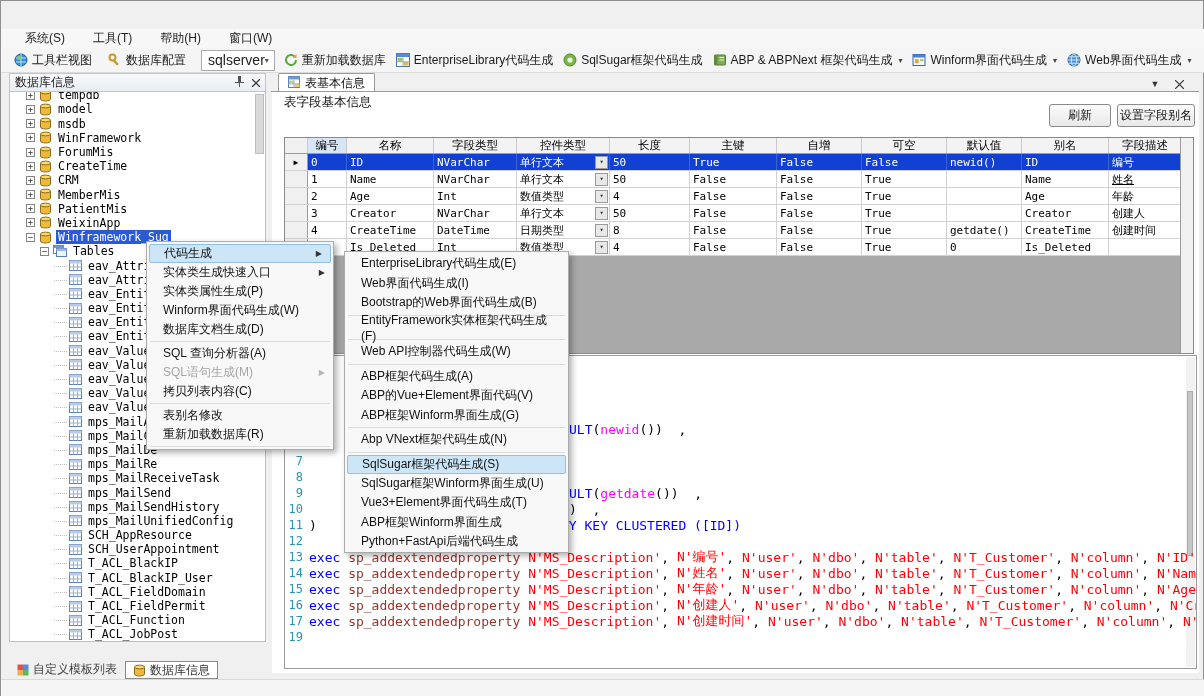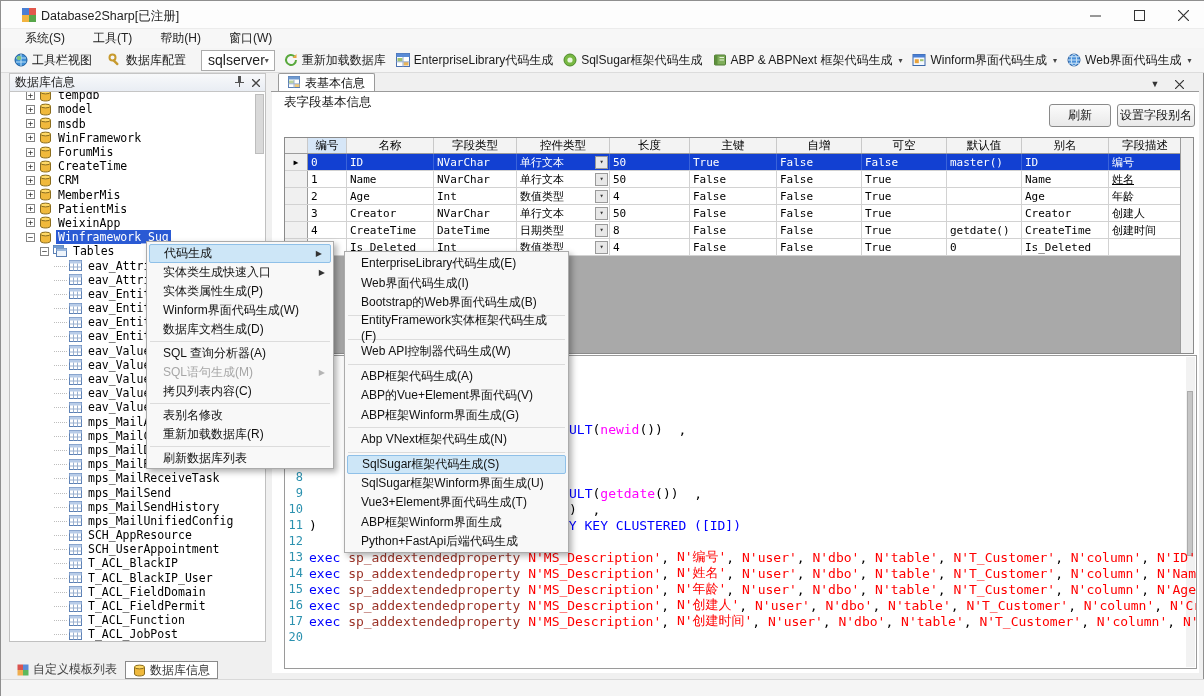--- a/index.html
+++ b/index.html
@@ -77,46 +77,20 @@
   .msep{height:1px;background:#dcdcdc;margin:2px 3px;}
   .m2item{height:19.5px;}
   
   #statusbar{left:0;top:678px;width:1204px;height:18px;background:#f5f5f5;border-top:1px solid #d9d9d9;box-sizing:border-box;}
 </style>
 </head>
 <body>
 
 <div id="frame">
 
-  <div id="titlebar" class="abs">
-    <span class="appicon abs">
-      <svg width="16" height="16">
-          <rect x="1" y="1" width="7" height="7" fill="#4a7fd4"></rect>
-          <rect x="8" y="1" width="7" height="7" fill="#e2574c"></rect>
-          <rect x="1" y="8" width="7" height="7" fill="#f2b441"></rect>
-          <rect x="8" y="8" width="7" height="7" fill="#57a64a"></rect>
-        </svg>
-    </span>
-    <span id="apptitle" class="abs">Database2Sharp[已注册]</span>
-    <span class="winctl abs" style="right:88px;">
-        <svg width="11" height="11">
-          <line x1="0" y1="6" x2="11" y2="6" stroke="#333" stroke-width="1"></line>
-        </svg>
-      </span>
-    <span class="winctl abs" style="right:44px;">
-        <svg width="11" height="11">
-          <rect x="0.5" y="0.5" width="10" height="10" fill="none" stroke="#333"></rect>
-        </svg>
-      </span>
-    <span class="winctl abs" style="right:0;">
-        <svg width="11" height="11">
-          <path d="M0 0 L11 11 M11 0 L0 11" stroke="#333" stroke-width="1.2"></path>
-        </svg>
-      </span>
-  </div>
 
   <div id="menubar" class="abs">
       <span class="menuitem">系统(S)</span>
       <span class="menuitem">工具(T)</span>
       <span class="menuitem">帮助(H)</span>
       <span class="menuitem">窗口(W)</span>
     </div>
 
   <div id="toolbar" class="abs">
       <span class="tbtn">
@@ -808,21 +782,21 @@
         <div class="g-cell" style="width: 87px;">
           <span>True</span>
         </div>
         <div class="g-cell" style="width: 85px;">
           <span>False</span>
         </div>
         <div class="g-cell" style="width: 85px;">
           <span>False</span>
         </div>
         <div class="g-cell" style="width: 75px;">
-          <span>master()</span>
+          <span>newid()</span>
         </div>
         <div class="g-cell" style="width: 87px;">
           <span>ID</span>
         </div>
         <div class="g-cell" style="width: 73px;">
           <span>编号</span>
         </div>
       </div>
       <div class="g-row">
         <div class="g-cell g-rowhead" style="width: 23px;"></div>
@@ -1026,21 +1000,21 @@
       <div class="cline" style="top: 113px;"><span class="ln">8</span></div>
       <div class="cline" style="top: 129px;"><span class="ln">9</span><span class="cgap" style="width: 260px;"></span><span class="c-k">ULT</span><span class="c-p">(</span><span class="c-f">getdate</span><span class="c-p">())  ,</span></div>
       <div class="cline" style="top: 145px;"><span class="ln">10</span><span class="cgap" style="width: 260px;"></span><span class="c-p">)  ,</span></div>
       <div class="cline" style="top: 161px;"><span class="ln">11</span><span class="c-p">)</span><span class="cgap" style="width: 252px;"></span><span class="c-k">Y KEY CLUSTERED ([ID])</span></div>
       <div class="cline" style="top: 177px;"><span class="ln">12</span></div>
       <div class="cline" style="top: 193px;"><span class="ln">13</span><span class="c-k">exec</span><span class="c-p"> </span><span class="c-x">sp_addextendedproperty</span><span class="c-p"> </span><span class="c-s">N'MS_Description'</span><span class="c-p">, </span><span class="c-s">N'编号'</span><span class="c-p">, </span><span class="c-s">N'user'</span><span class="c-p">, </span><span class="c-s">N'dbo'</span><span class="c-p">, </span><span class="c-s">N'table'</span><span class="c-p">, </span><span class="c-s">N'T_Customer'</span><span class="c-p">, </span><span class="c-s">N'column'</span><span class="c-p">, </span><span class="c-s">N'ID'</span></div>
       <div class="cline" style="top: 209px;"><span class="ln">14</span><span class="c-k">exec</span><span class="c-p"> </span><span class="c-x">sp_addextendedproperty</span><span class="c-p"> </span><span class="c-s">N'MS_Description'</span><span class="c-p">, </span><span class="c-s">N'姓名'</span><span class="c-p">, </span><span class="c-s">N'user'</span><span class="c-p">, </span><span class="c-s">N'dbo'</span><span class="c-p">, </span><span class="c-s">N'table'</span><span class="c-p">, </span><span class="c-s">N'T_Customer'</span><span class="c-p">, </span><span class="c-s">N'column'</span><span class="c-p">, </span><span class="c-s">N'Name'</span></div>
       <div class="cline" style="top: 225px;"><span class="ln">15</span><span class="c-k">exec</span><span class="c-p"> </span><span class="c-x">sp_addextendedproperty</span><span class="c-p"> </span><span class="c-s">N'MS_Description'</span><span class="c-p">, </span><span class="c-s">N'年龄'</span><span class="c-p">, </span><span class="c-s">N'user'</span><span class="c-p">, </span><span class="c-s">N'dbo'</span><span class="c-p">, </span><span class="c-s">N'table'</span><span class="c-p">, </span><span class="c-s">N'T_Customer'</span><span class="c-p">, </span><span class="c-s">N'column'</span><span class="c-p">, </span><span class="c-s">N'Age'</span></div>
       <div class="cline" style="top: 241px;"><span class="ln">16</span><span class="c-k">exec</span><span class="c-p"> </span><span class="c-x">sp_addextendedproperty</span><span class="c-p"> </span><span class="c-s">N'MS_Description'</span><span class="c-p">, </span><span class="c-s">N'创建人'</span><span class="c-p">, </span><span class="c-s">N'user'</span><span class="c-p">, </span><span class="c-s">N'dbo'</span><span class="c-p">, </span><span class="c-s">N'table'</span><span class="c-p">, </span><span class="c-s">N'T_Customer'</span><span class="c-p">, </span><span class="c-s">N'column'</span><span class="c-p">, </span><span class="c-s">N'Creator'</span></div>
       <div class="cline" style="top: 257px;"><span class="ln">17</span><span class="c-k">exec</span><span class="c-p"> </span><span class="c-x">sp_addextendedproperty</span><span class="c-p"> </span><span class="c-s">N'MS_Description'</span><span class="c-p">, </span><span class="c-s">N'创建时间'</span><span class="c-p">, </span><span class="c-s">N'user'</span><span class="c-p">, </span><span class="c-s">N'dbo'</span><span class="c-p">, </span><span class="c-s">N'table'</span><span class="c-p">, </span><span class="c-s">N'T_Customer'</span><span class="c-p">, </span><span class="c-s">N'column'</span><span class="c-p">, </span><span class="c-s">N'CreateTime'</span></div>
-      <div class="cline" style="top: 273px;"><span class="ln">20</span></div>
+      <div class="cline" style="top: 273px;"><span class="ln">19</span></div>
     </div>
 
   <div id="statusbar" class="abs"></div>
 
   <div id="menu1" class="menu abs" style="left:145px;top:240px;width:188px;">
       <div class="mitem  hl">
         <span>代码生成</span>
         <span class="marrow">▶</span>
       </div>
       <div class="mitem ">
@@ -1068,23 +1042,20 @@
         <span>拷贝列表内容(C)</span>
       </div>
       <div class="msep"></div>
       <div class="mitem ">
         <span>表别名修改</span>
       </div>
       <div class="mitem ">
         <span>重新加载数据库(R)</span>
       </div>
       <div class="msep"></div>
-      <div class="mitem ">
-        <span>刷新数据库列表</span>
-      </div>
     </div>
 
   <div id="menu2" class="menu abs" style="left:343px;top:250px;width:225px;">
       <div class="mitem m2item">
         <span>EnterpriseLibrary代码生成(E)</span>
       </div>
       <div class="mitem m2item">
         <span>Web界面代码生成(I)</span>
       </div>
       <div class="mitem m2item">

